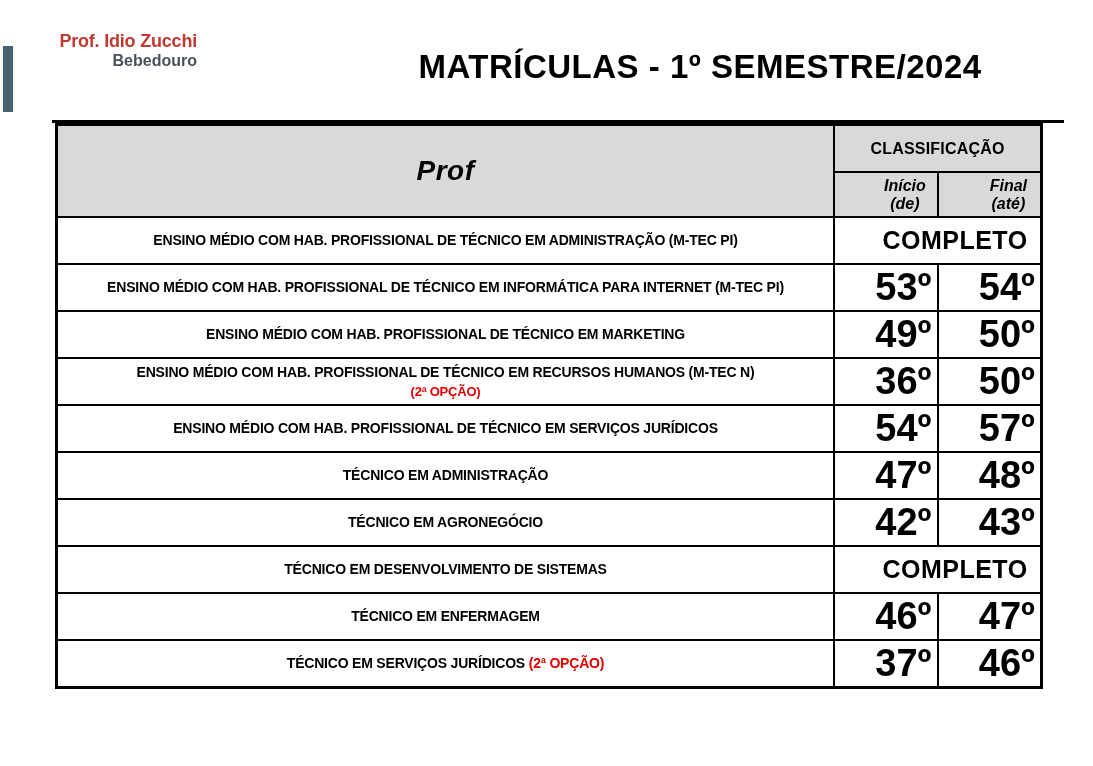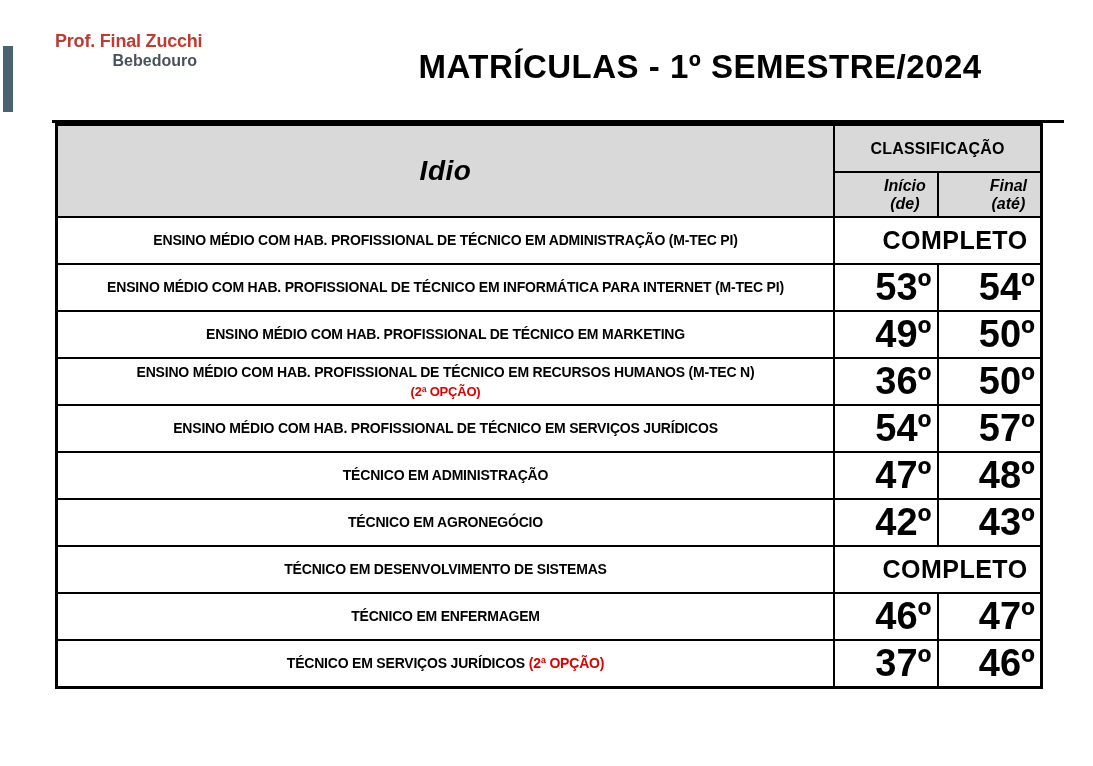--- a/index.html
+++ b/index.html
@@ -72,33 +72,33 @@
   .note.block{display:block;font-size:13px;margin-top:1px;}
 </style>
 </head>
 <body>
 
 <div class="page">
 
   <div class="header">
     <div class="logo-left-bar"></div>
     <div class="logo">
-      <div class="logo-school">Prof. Final Zucchi</div>
+      <div class="logo-school">Prof. Idio Zucchi</div>
       <div class="logo-city">Bebedouro</div>
     </div>
     <div class="title">MATRÍCULAS - 1º SEMESTRE/2024</div>
   </div>
 
   <div class="rule"></div>
 
 
   <table class="conv">
     <thead>
       <tr>
-        <th class="curso" rowspan="2">Idio</th>
+        <th class="curso" rowspan="2">Prof</th>
         <th class="clf" colspan="2">CLASSIFICAÇÃO</th>
       </tr>
       <tr>
         <th class="sub start">Início (de)</th>
         <th class="sub end">Final (até)</th>
       </tr>
     </thead>
     <tbody id="rows">
         <tr>
           <td class="course"><span>ENSINO MÉDIO COM HAB. PROFISSIONAL DE TÉCNICO EM ADMINISTRAÇÃO (M-TEC PI)</span></td>

